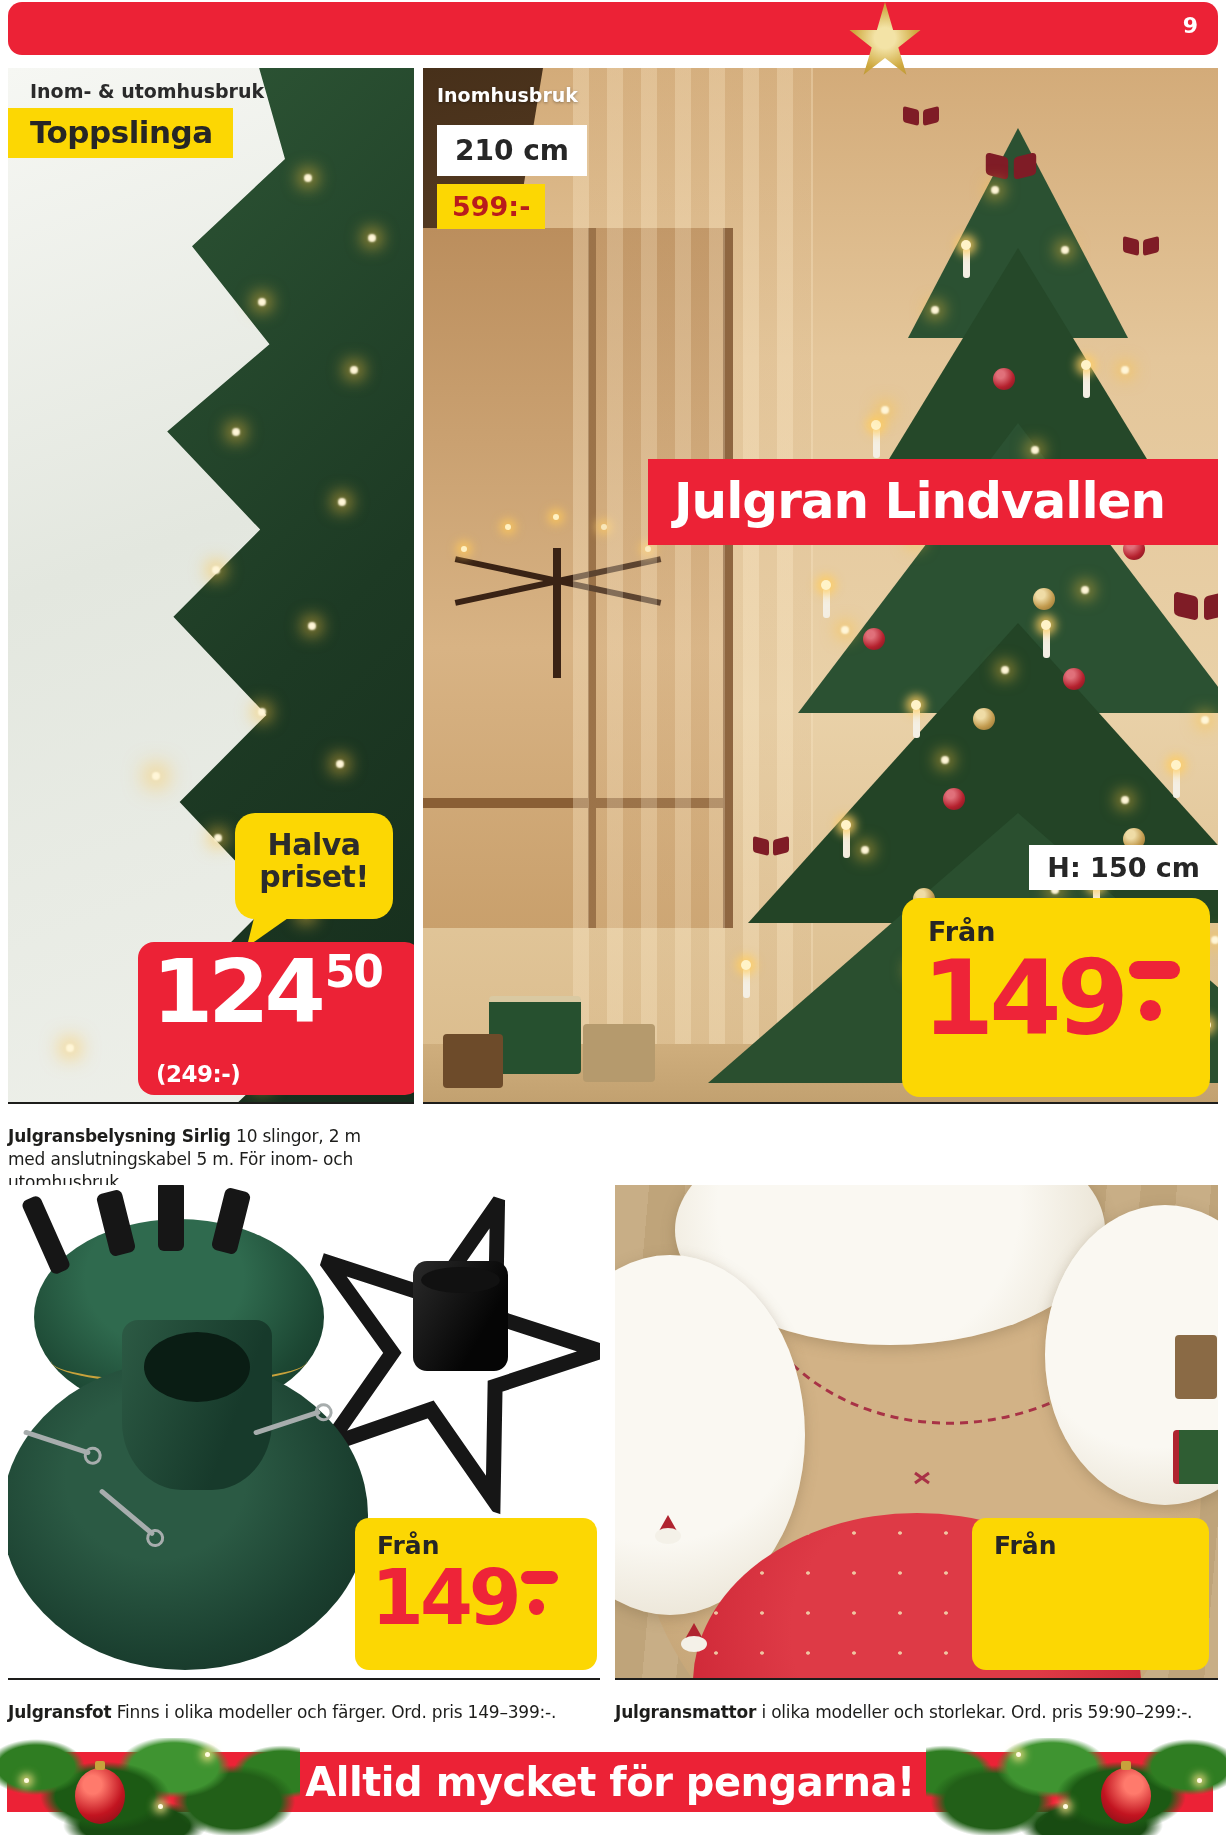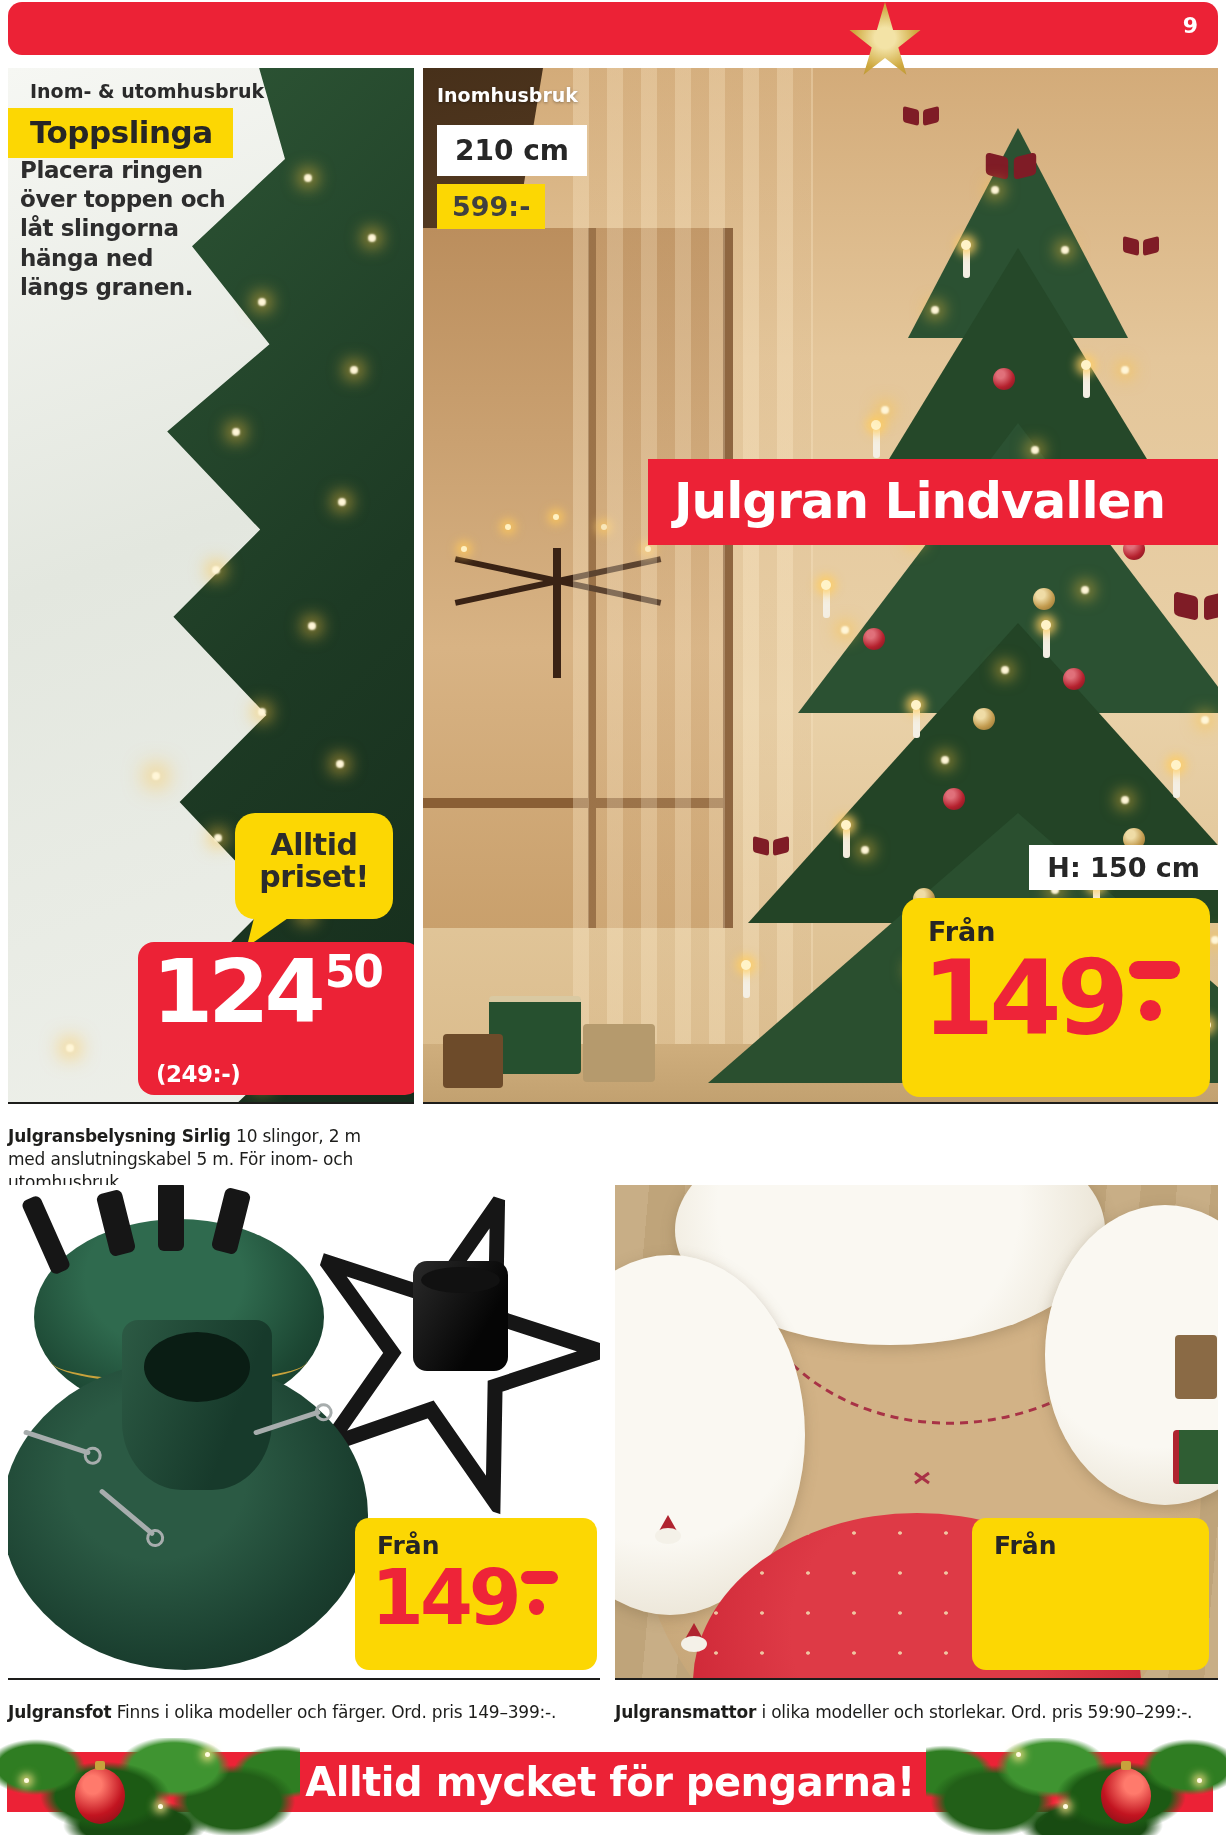--- a/index.html
+++ b/index.html
@@ -136,21 +136,21 @@
     300px 780px 2px 2px #fff6d8,300px 780px 15px 7px rgba(255,196,64,.55),
     490px 820px 2px 2px #fff6d8,490px 820px 15px 7px rgba(255,196,64,.55),
     650px 870px 2px 2px #fff6d8,650px 870px 15px 7px rgba(255,196,64,.55),
     350px 900px 2px 2px #fff6d8,350px 900px 15px 7px rgba(255,196,64,.55),
     580px 950px 2px 2px #fff6d8,580px 950px 15px 7px rgba(255,196,64,.55);}
   .gift{position:absolute;border-radius:4px;}
   .floor{position:absolute;left:0;bottom:0;width:100%;height:58px;background:linear-gradient(180deg,#cfae7d,#c2a170);}
   
   .box{position:absolute;font-weight:bold;box-sizing:border-box;}
   .size-badge{left:14px;top:57px;background:#fff;color:#262626;font-size:28px;padding:9px 18px;}
-  .price-badge{left:14px;top:116px;background:var(--yellow);color:#404040;font-size:27px;padding:7px 15px;}
+  .price-badge{left:14px;top:116px;background:var(--yellow);color:#b91c1c;font-size:27px;padding:7px 15px;}
   .banner{
     position:absolute;left:225px;top:391px;width:570px;height:86px;background:var(--red);
     color:#fff;font-weight:bold;font-size:50px;line-height:84px;padding-left:26px;
     letter-spacing:-1px;box-sizing:border-box;white-space:nowrap;
   }
   .height-badge{right:0;top:777px;background:#fff;color:#262626;font-size:27px;padding:7px 18px;}
   .yellow-box{position:absolute;background:var(--yellow);box-sizing:border-box;}
   .yellow-box .fran{font-weight:bold;color:#262626;}
   .yellow-box .price{font-weight:bold;color:var(--price-red);line-height:.95;white-space:nowrap;}
   .kr{position:relative;display:inline-block;width:.58em;height:.72em;color:transparent;overflow:visible;}
@@ -226,23 +226,22 @@
   <div class="topbar">
     <span class="pagenum">9</span>
   </div>
   <div class="tree-star"></div>
 
   <section class="photo photo-left">
     <div class="branch"></div>
     <div class="lights lights-left"></div>
     <div class="usage usage-dark">Inom- &amp; utomhusbruk</div>
     <div class="title-badge">Toppslinga</div>
-    <p class="desc">Placera ringen över toppen och låt slingorna hänga ned längs granen.</p>
     <div class="bubble">
-      <span style="display:block">Alltid</span>
+      <span style="display:block">Halva</span>
       <span style="display:block">priset!</span>
     </div>
     <div class="red-box">
       <div class="big">
         <span>124</span><span class="sup">50</span>
       </div>
       <div class="ord">(249:-)</div>
     </div>
   </section>
 

